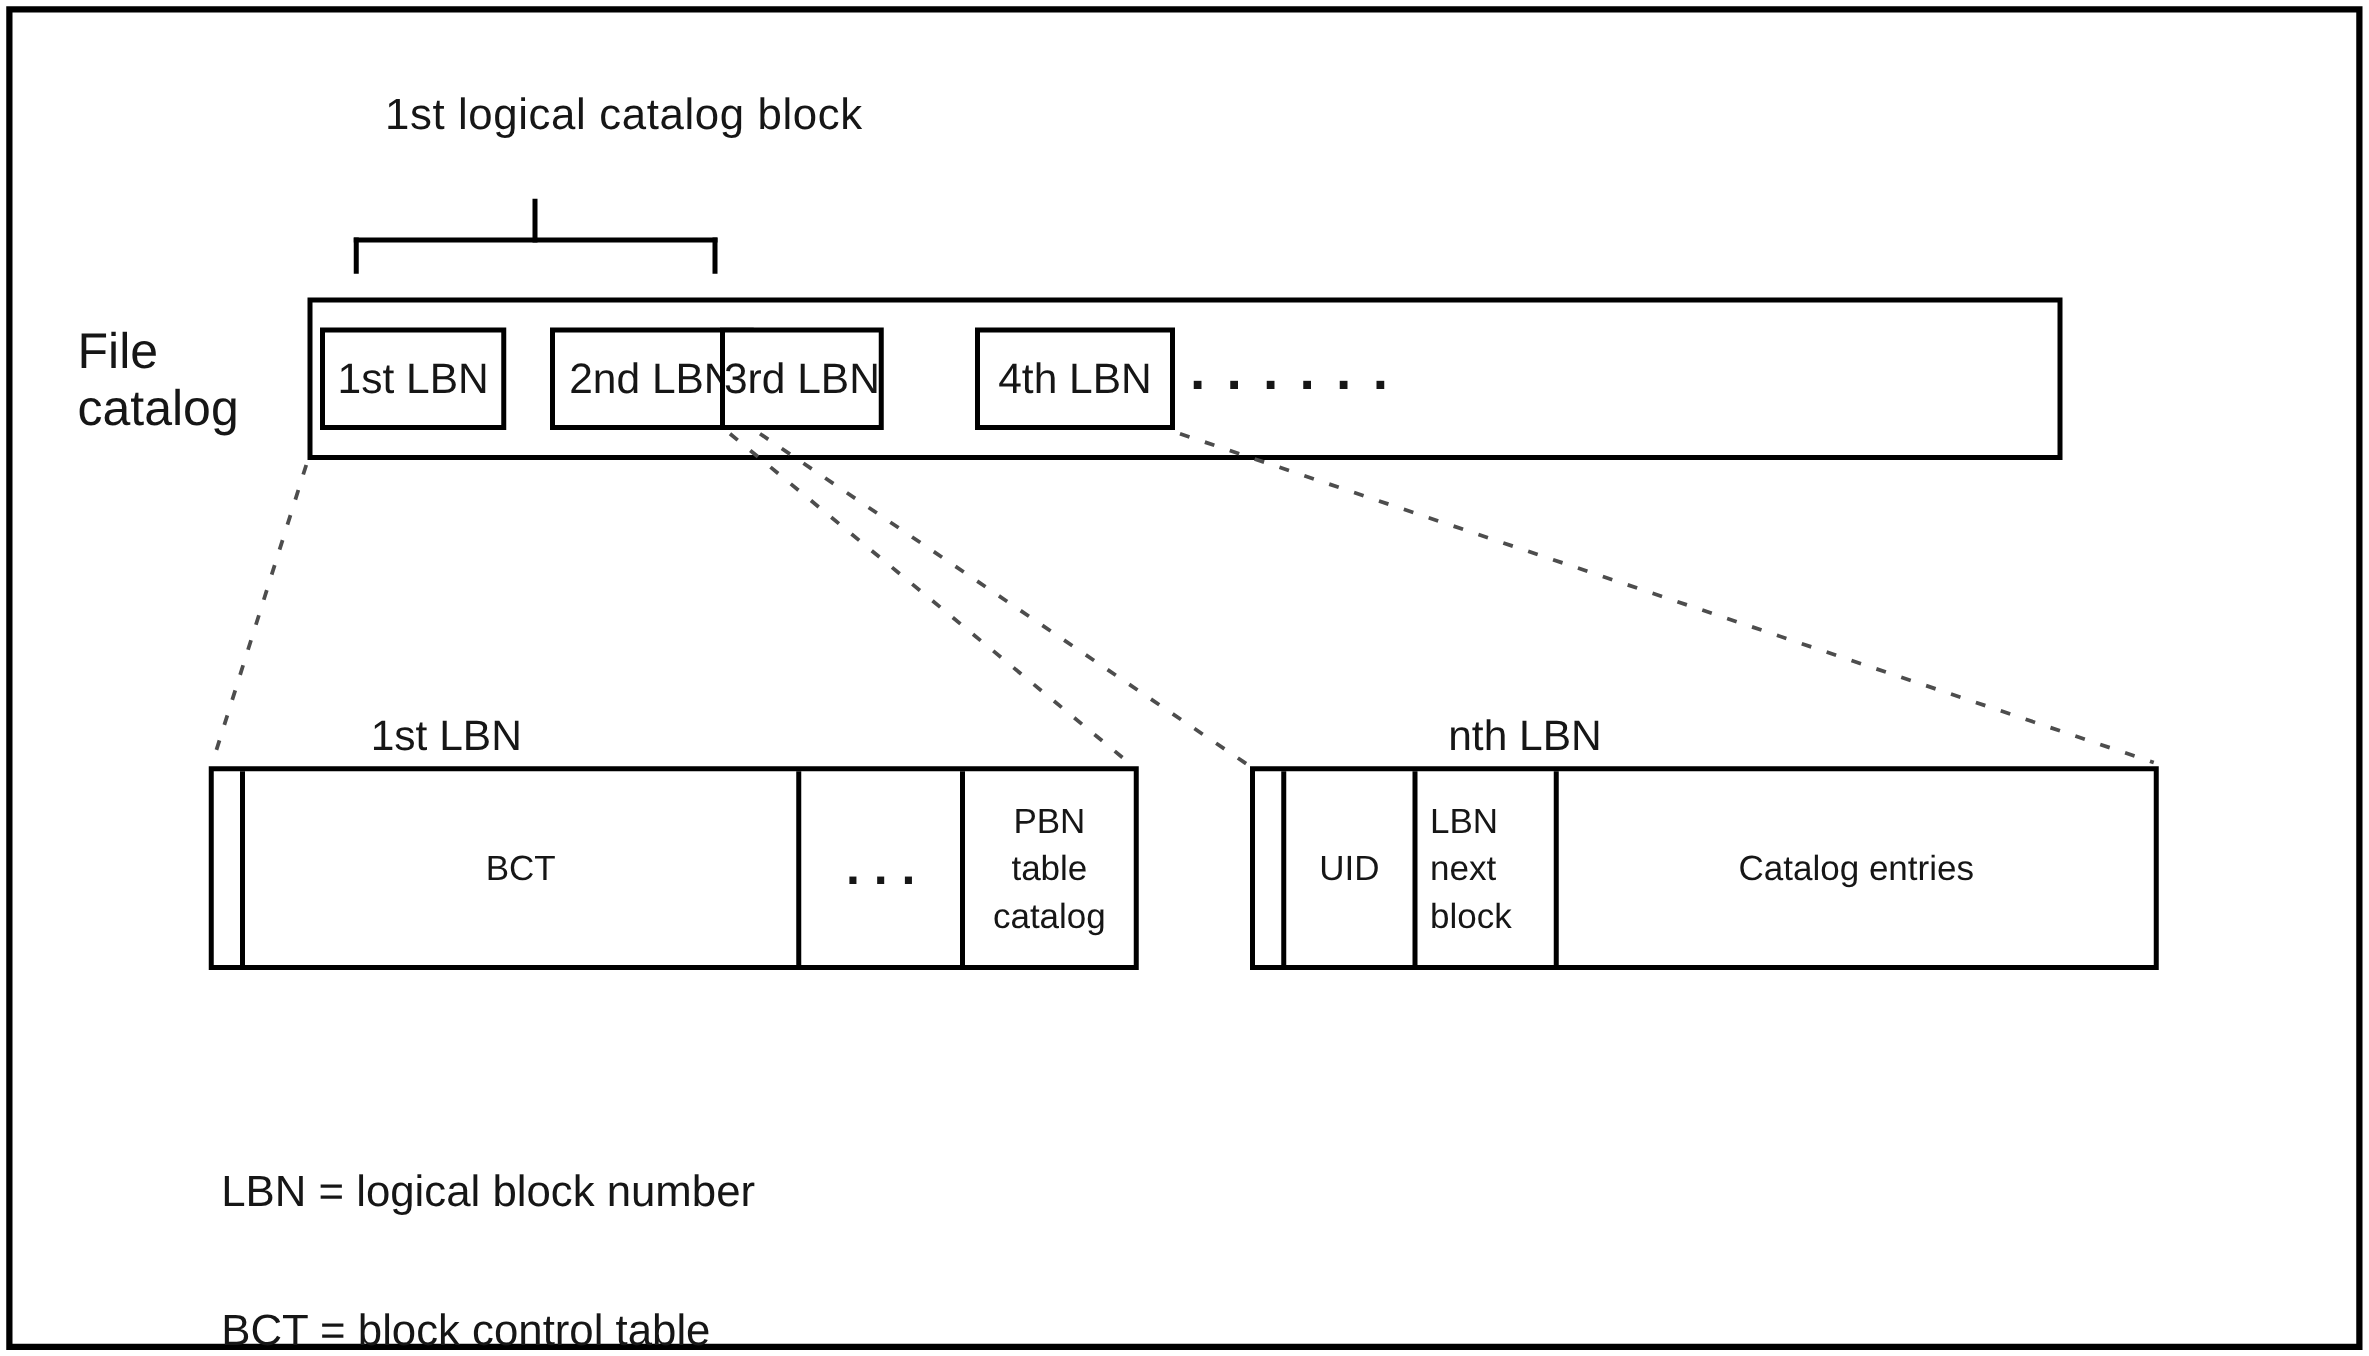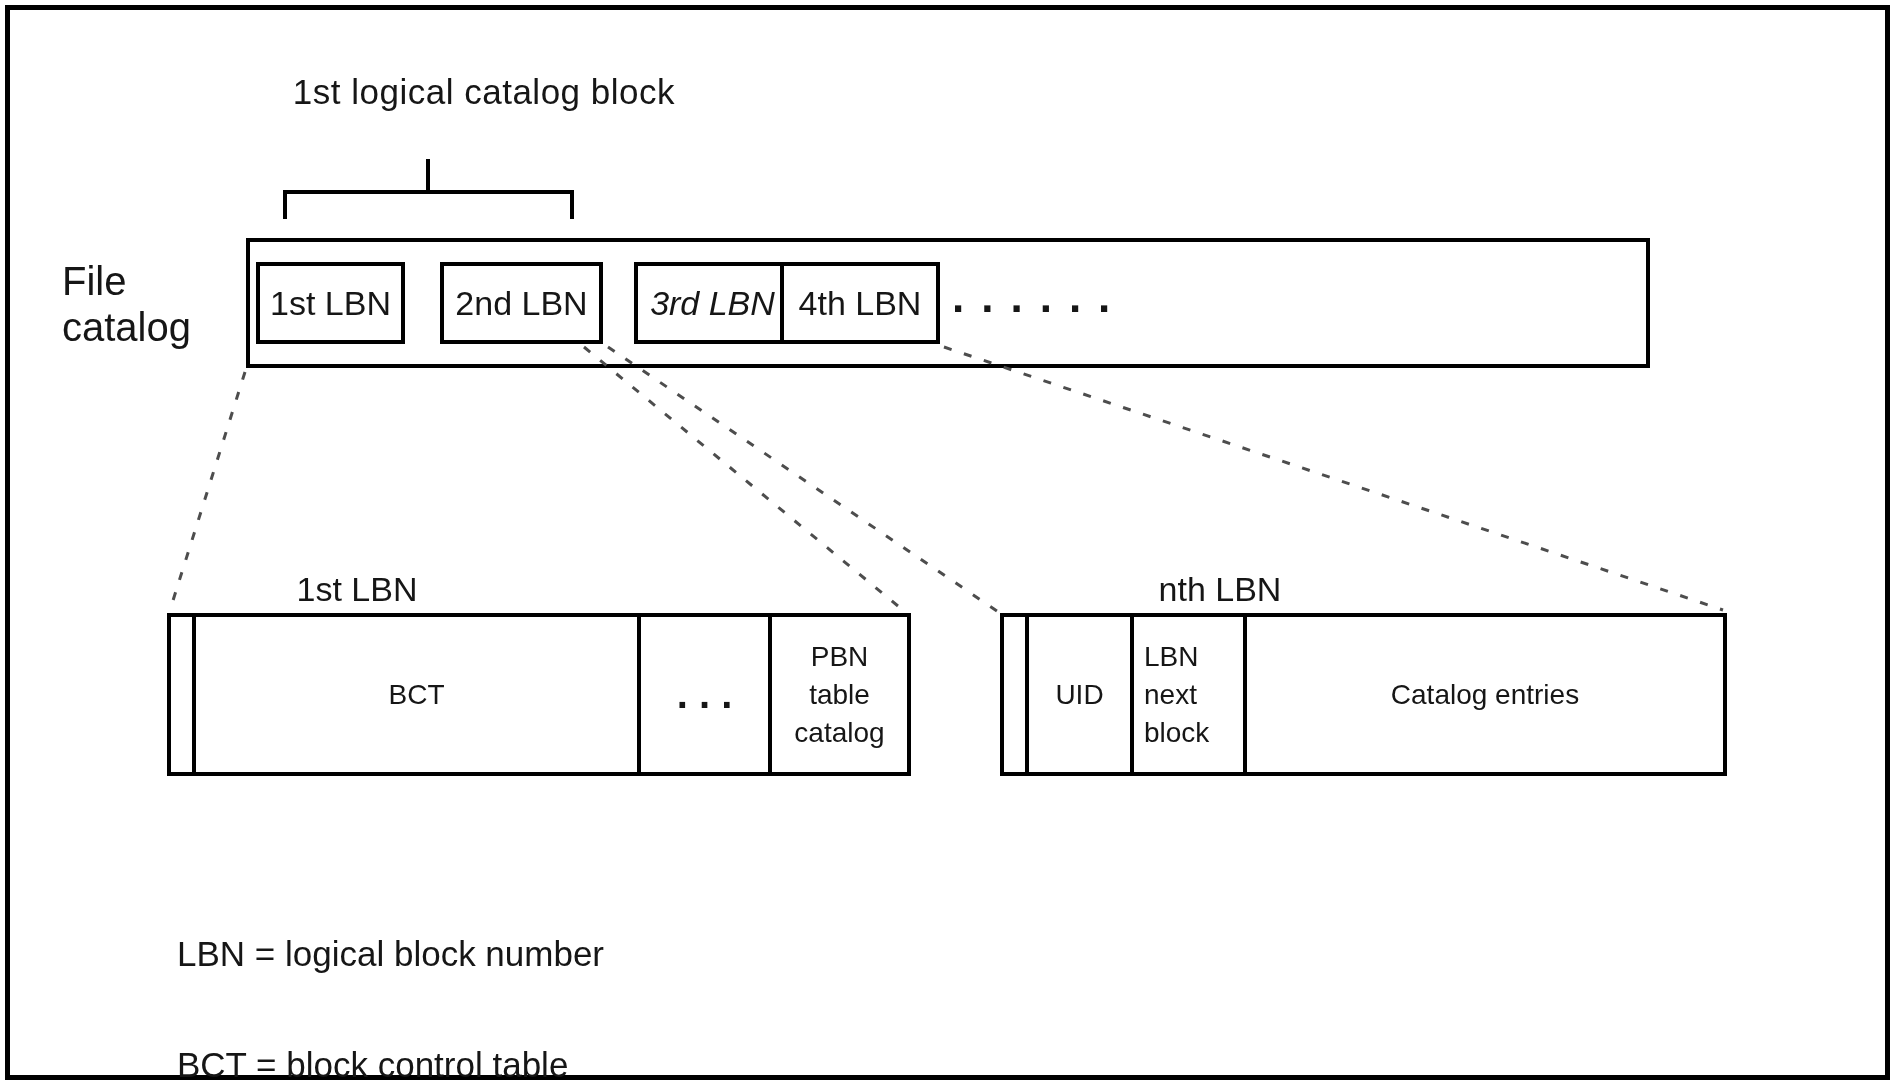--- a/index.html
+++ b/index.html
@@ -9,38 +9,38 @@
     --background:#ffffff;
   }
   *{ box-sizing:border-box; margin:0; padding:0; }
   html,body{ width:1895px; height:1085px; background:var(--background); overflow:hidden; }
   body{ font-family:"Liberation Sans","DejaVu Sans",sans-serif; color:var(--ink); }
   .canvas{ position:relative; width:1895px; height:1085px; background:var(--background); }
   .abs{ position:absolute; }
 
   .page-border{ left:5px; top:5px; width:1885px; height:1075px; border:5px solid var(--line); }
 
-  .figure-title{ left:275px; top:72px; width:400px; text-align:right;
+  .figure-title{ left:308px; top:72px; width:400px; text-align:left;
     font-size:35px; letter-spacing:0.5px; white-space:nowrap; }
 
   .bar{ background:var(--line); }
   .brace-h{ left:283px; top:190px; width:291px; height:4px; }
   .brace-tick-left{ left:283px; top:190px; width:4px; height:29px; }
   .brace-tick-right{ left:570px; top:190px; width:4px; height:29px; }
   .brace-tick-center{ left:426px; top:159px; width:4px; height:35px; }
 
   .file-catalog-label{ left:62px; top:258px; font-size:40px; line-height:46px; }
 
   .catalog-box{ left:246px; top:238px; width:1404px; height:130px; border:4px solid var(--line); }
   .slot{ top:262px; height:82px; border:4px solid var(--line); display:flex;
     align-items:center; justify-content:center; font-size:34px; white-space:nowrap;
     background:var(--background); }
   .slot-1{ left:256px; width:149px; }
   .slot-2{ left:440px; width:163px; }
-  .slot-3{ left:634px; width:157px;font-style:italic; }
+  .slot-3{ left:576px; width:131px; }
   .slot-4{ left:780px; width:160px;text-align:center; }
   .catalog-ellipsis{ left:952px; top:272px; font-size:44px; font-weight:bold;
     letter-spacing:17px; white-space:nowrap; }
 
   svg.connectors{ left:0; top:0; width:1895px; height:1085px; pointer-events:none; }
   .dashed{ stroke:var(--dash); stroke-width:3; stroke-dasharray:8 13; fill:none; }
 
   .detail-label{ top:570px; width:130px; text-align:center; font-size:34px; white-space:nowrap; }
   .detail-label-left{ left:292px; }
   .detail-label-right{ left:1155px; }

